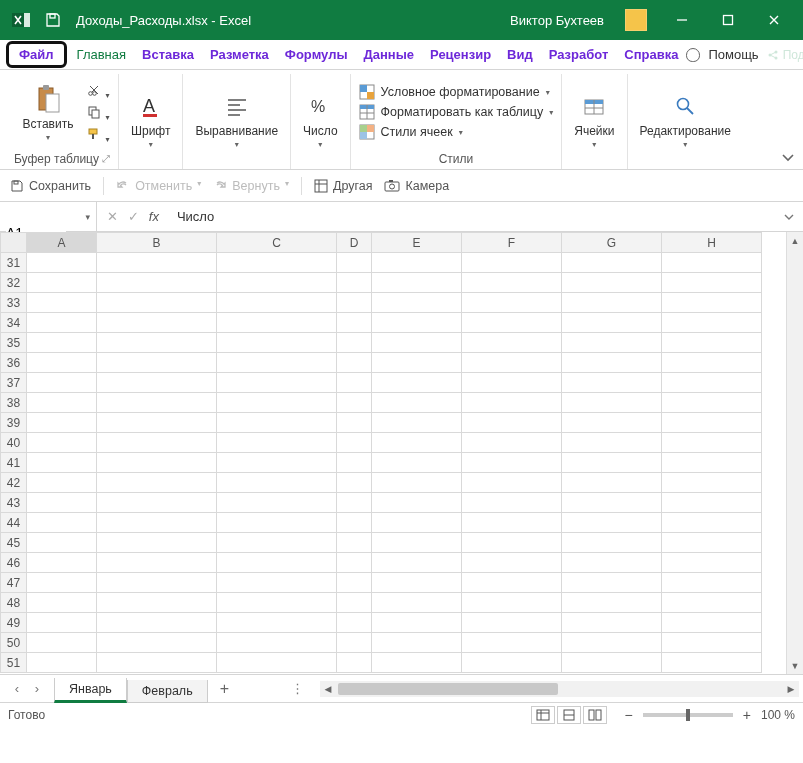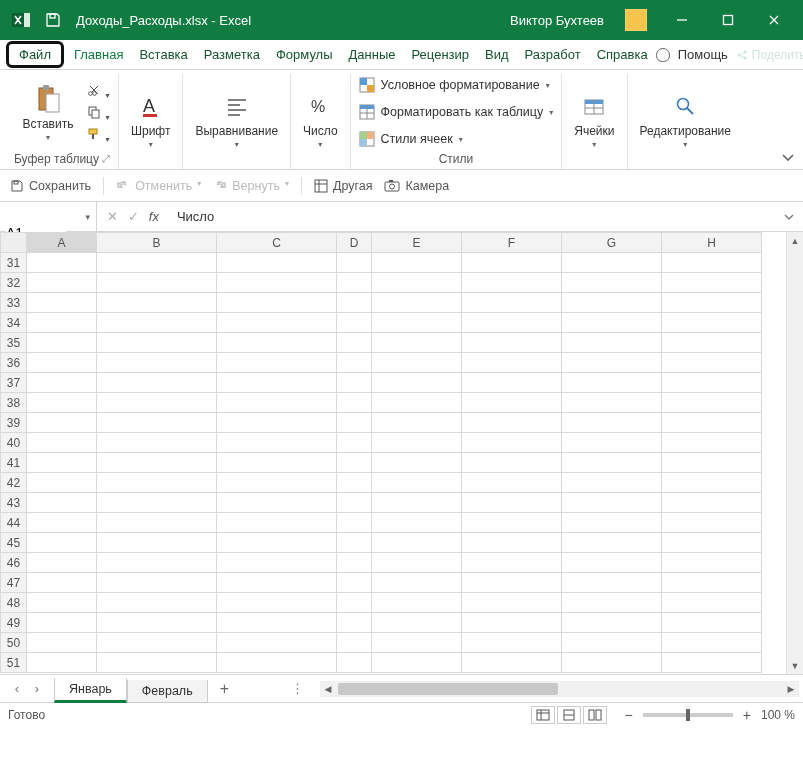--- a/index.html
+++ b/index.html
@@ -11,39 +11,39 @@
   .titlebar .logo-icon, .titlebar .save-icon { width: 18px; height: 18px; display: flex; align-items: center; justify-content: center; }
   .titlebar .title { margin-left: 14px; font-size: 13px; }
   .titlebar .spacer { flex: 1; }
   .titlebar .user { display: flex; align-items: center; gap: 21px; }
   .titlebar .avatar { width: 22px; height: 22px; background: #f5c44a; border: 1px solid #fff3; }
   .titlebar .winbtns { display: flex; margin-left: 12px; }
   .titlebar .winbtn { width: 46px; height: 40px; display: flex; align-items: center; justify-content: center; cursor: pointer; }
 
   
   .tabs { height: 30px; background: #fff; border-bottom: 1px solid #d5d5d5; display: flex; align-items: stretch; padding: 0 4px; }
-  .tab { padding: 0 8px; display: flex; align-items: center; font-size: 13px; cursor: pointer; color: #14532d; }
+  .tab { padding: 0 8px; display: flex; align-items: center; font-size: 13px; cursor: pointer; color: #6d28d9; font-weight: bold; }
   .tab.file { border: 3px solid #111; border-radius: 6px; margin: 1px 2px; padding: 0 10px; }
   .tab.active { font-weight: 400; color: #107c41; }
   .tabs .right { margin-left: auto; display: flex; align-items: center; gap: 8px; padding-right: 8px; }
   .lightbulb { width: 14px; height: 14px; border: 1.3px solid #666; border-radius: 50% 50% 45% 45%; position: relative; }
   .share { color: #cfe7da; font-size: 12px; display: flex; align-items: center; gap: 4px; }
 
   
   .ribbon { height: 100px; border-bottom: 1px solid #d5d5d5; display: flex; padding: 4px 6px 0 6px; position: relative; }
   .rgroup { display: flex; flex-direction: column; align-items: center; padding: 0 8px; border-right: 1px solid #e3e3e3; }
   .rgroup:last-of-type { border-right: none; }
   .rgroup .body { flex: 1; display: flex; align-items: center; gap: 6px; }
   .rgroup .label { font-size: 12px; color: #555; padding: 2px 0 3px; display: flex; align-items: center; gap: 3px; }
   .bigbtn { display: flex; flex-direction: column; align-items: center; gap: 2px; font-size: 12px; cursor: pointer; padding: 2px 4px; }
   .bigicon { width: 28px; height: 32px; display: flex; align-items: center; justify-content: center; }
   .smcol { display: flex; flex-direction: column; gap: 4px; }
   .smbtn { width: 22px; height: 18px; display: flex; align-items: center; justify-content: center; cursor: pointer; position: relative; }
   .drop::after { content: "▾"; font-size: 8px; color: #555; position: absolute; right: -4px; bottom: -1px; }
-  .styles-list { display: flex; flex-direction: column; gap: 11px; font-size: 12.5px; }
+  .styles-list { display: flex; flex-direction: column; gap: 4px; font-size: 12.5px; }
   .styles-list .item { display: flex; align-items: center; gap: 6px; cursor: pointer; }
   .collapse { position: absolute; right: 8px; bottom: 6px; cursor: pointer; color: #666; }
   .launch { font-size: 10px; color: #888; cursor: pointer; }
 
   
   .qat { height: 32px; border-bottom: 1px solid #d5d5d5; display: flex; align-items: center; gap: 12px; padding: 0 10px; color: #555; font-size: 12.5px; }
   .qat .item { display: flex; gap: 5px; cursor: pointer; }
   .qat .disabled { color: #bcbcbc; }
   .qat .sep { width: 1px; height: 18px; background: #ddd; }
 

